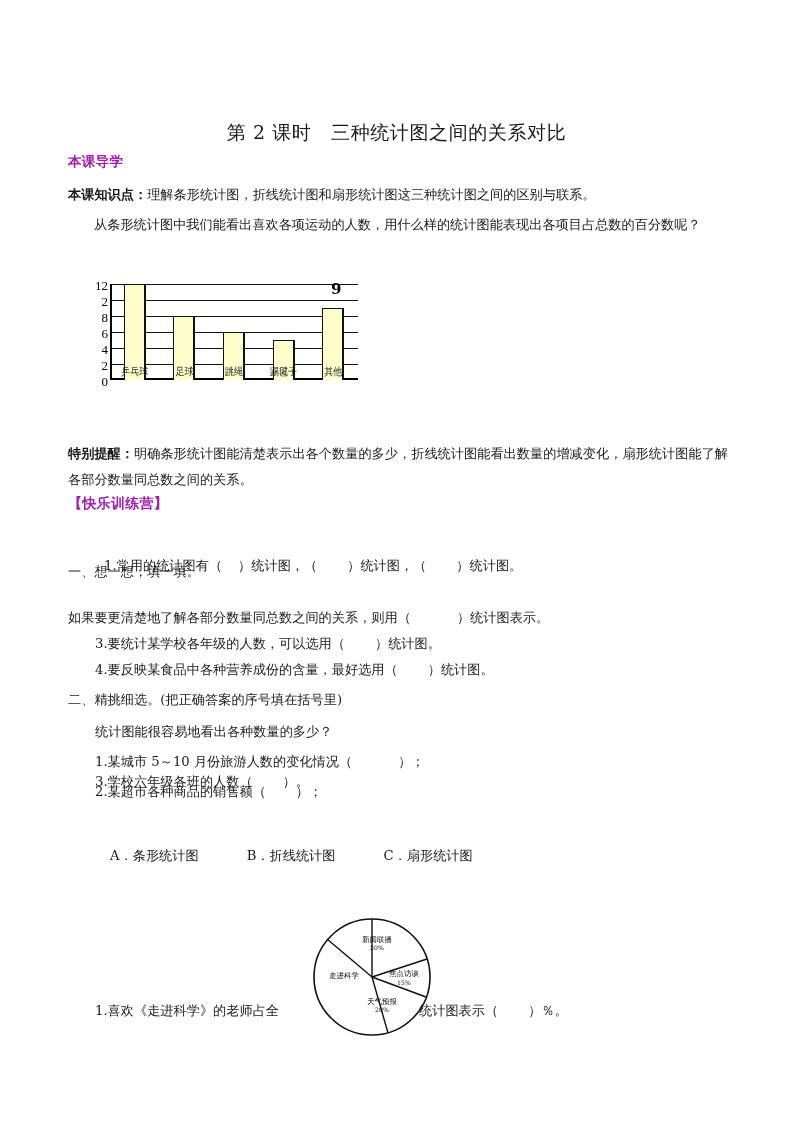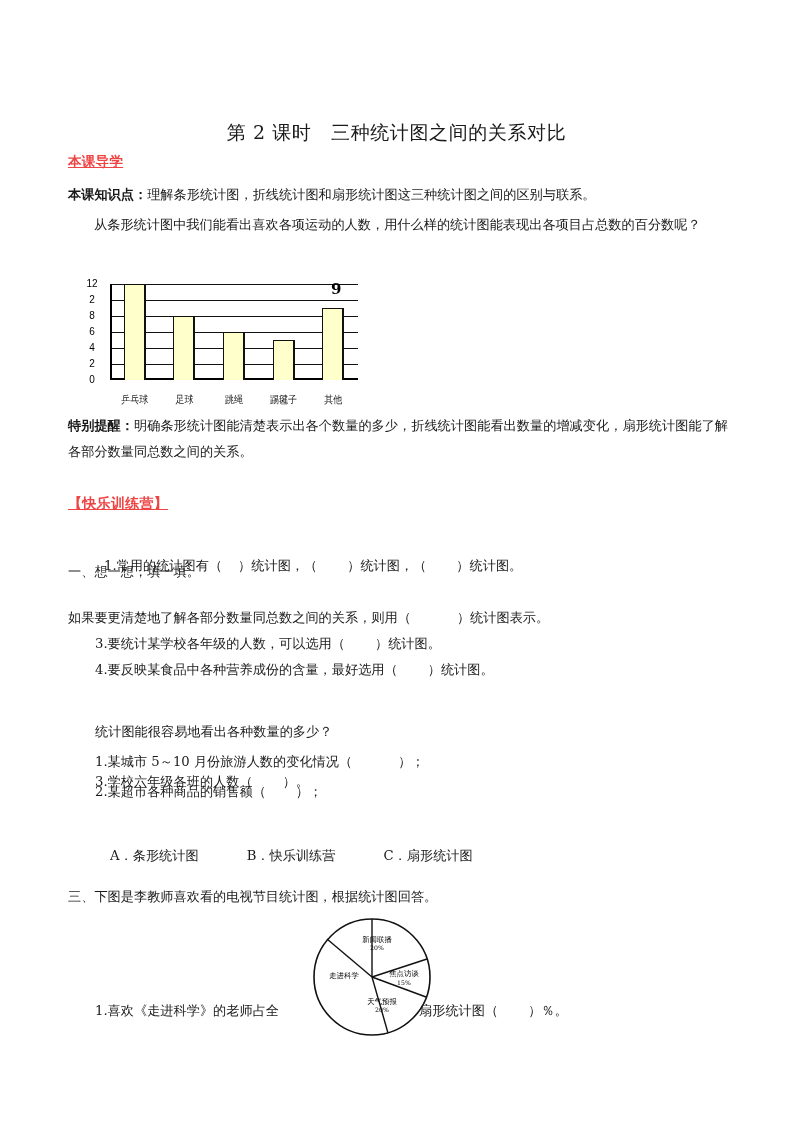--- a/index.html
+++ b/index.html
@@ -32,21 +32,21 @@
     letter-spacing: 0.6px;
     font-family: "DejaVu Serif", "Liberation Serif", serif;
   }
   .section-head {
     position: absolute;
     left: 68px;
     font-weight: bold;
     font-size: 13.5px;
     letter-spacing: 0.3px;
   }
-  .red { color: #ef4444; text-decoration: underline; }
+  .red { color: #a21caf; }
   .para {
     position: absolute;
     left: 68px;
     width: 660px;
     font-size: 13.2px;
     line-height: 26px;
     text-align: justify;
   }
   .para b { font-weight: bold; }
   .indent { text-indent: 26px; }
@@ -90,23 +90,23 @@
     position: absolute;
     left: 0;
     width: 100%;
     height: 0;
     border-top: 1.4px solid #111;
   }
   .bc-ytick {
     position: absolute;
     right: 0;
     width: 100%;
-    text-align: center;
-    font-size: 10px;
-    font-family: Liberation Sans, sans-serif;
+    text-align: right;
+    font-size: 13px;
+    font-family: Liberation Serif, serif;
     line-height: 1;
     color: #000;
   }
   .bc-yaxis {
     position: absolute;
     left: 0; top: 0;
     width: 32px; height: 98px;
   }
   .bc-bars {
     position: absolute;
@@ -123,21 +123,21 @@
     width: 22px;
     background: #ffffcc;
     border-left: 1.5px solid #111;
     border-right: 2.5px solid #111;
     border-top: 1.5px solid #111;
     box-sizing: border-box;
   }
   .bc-xlabels {
     position: absolute;
     left: 34px;
-    top: 112px;
+    top: 84px;
     width: 248px;
     display: flex;
     justify-content: space-around;
   }
   .bc-xlabel {
     font-size: 9px;
     text-align: center;
     width: 46px;
     font-family: "DejaVu Serif", "Liberation Serif", serif;
     transform: scaleY(1.15);
@@ -220,21 +220,21 @@
       <div class="bc-xlabel">乒乓球</div>
       <div class="bc-xlabel">足球</div>
       <div class="bc-xlabel">跳绳</div>
       <div class="bc-xlabel">踢毽子</div>
       <div class="bc-xlabel">其他</div>
     </div>
 
     <div class="bc-annot" style="left:255px; top:-2px;">9</div>
   </div>
 
-  <div class="para" style="top:413px;font-family:Liberation Serif, serif;">
+  <div class="para" style="top:441px;font-family:Liberation Serif, serif;">
     <b>特别提醒：</b><span>明确条形统计图能清楚表示出各个数量的多少，折线统计图能看出数量的增减变化，扇形统计图能了解各部分数量同总数之间的关系。</span>
   </div>
 
   <div class="section-head red" style="top:495px; font-size:14px;">【快乐训练营】</div>
 
   <div class="lvl1" style="top:527px;margin-top:32px;">一、想一想，填一填。</div>
 
   <div class="sub" style="top:553px;margin-left:9px;">
     <span>1.</span><span>常用的统计图有（</span><span class="blank-sm"></span><span>）统计图，（</span><span class="blank-md"></span><span>）统计图，（</span><span class="blank-md"></span><span>）统计图。</span>
   </div>
@@ -245,40 +245,40 @@
   </div>
 
   <div class="sub" style="top:631px;">
     <span>3.</span><span>要统计某学校各年级的人数，可以选用（</span><span class="blank-md"></span><span>）统计图。</span>
   </div>
 
   <div class="sub" style="top:657px;">
     <span>4.</span><span>要反映某食品中各种营养成份的含量，最好选用（</span><span class="blank-md"></span><span>）统计图。</span>
   </div>
 
+  <div class="lvl1" style="top:687px;">二、精挑细选。(把正确答案的序号填在括号里)</div>
 
   <div class="sub" style="top:719px;">统计图能很容易地看出各种数量的多少？</div>
 
   <div class="sub" style="top:749px;">
     <span>1.某城市 5～10 月份旅游人数的变化情况（</span><span class="blank-lg"></span><span>）；</span>
   </div>
 
   <div class="sub" style="top:779px;">
     <span>2.某超市各种商品的销售额（</span><span class="blank-md"></span><span>）；</span>
   </div>
 
   <div class="sub" style="top:769px;">
     <span>3.学校六年级各班的人数（</span><span class="blank-md"></span><span>）。</span>
   </div>
 
   <div class="sub" style="top:843px; left:110px;">
-    <span>A．条形统计图</span><span style="display:inline-block;width:48px;"></span><span>B．快乐训练营</span><span style="display:inline-block;width:48px;"></span><span>C．扇形统计图</span>
-  </div>
-
-  <div class="lvl1" style="top:884px;">三、下图是李教师喜欢看的电视节目统计图，根据统计图回答。</div>
+    <span>A．条形统计图</span><span style="display:inline-block;width:48px;"></span><span>B．折线统计图</span><span style="display:inline-block;width:48px;"></span><span>C．扇形统计图</span>
+  </div>
+
 
   <div class="pie-wrap">
     <svg class="pie-svg" width="124" height="122" viewBox="0 0 124 122">
       <ellipse cx="62" cy="61" rx="58" ry="58" fill="#ffffff" stroke="#111" stroke-width="1.6"></ellipse>
 
       <line x1="62" y1="61" x2="62" y2="3" stroke="#111" stroke-width="1.4"></line>
       <line x1="62" y1="61" x2="117" y2="43" stroke="#111" stroke-width="1.4"></line>
       <line x1="62" y1="61" x2="116" y2="81" stroke="#111" stroke-width="1.4"></line>
       <line x1="62" y1="61" x2="78" y2="117" stroke="#111" stroke-width="1.4"></line>
       <line x1="62" y1="61" x2="17" y2="23" stroke="#111" stroke-width="1.4"></line>
@@ -291,16 +291,16 @@
 
       <text class="pie-label" x="72" y="88">天气预报</text>
       <text class="pie-pct" x="72" y="96">20%</text>
 
       <text class="pie-label" x="34" y="62">走进科学</text>
       <text class="pie-pct" x="34" y="71"></text>
     </svg>
   </div>
 
   <div class="sub" style="top:998px;">
-    <span>1.喜欢《走进科学》的老师占全</span><span style="display:inline-block;width:140px;"></span><span>扇形统计图（</span><span class="blank-md"></span><span>）％。</span>
+    <span>1.喜欢《走进科学》的老师占全</span><span style="display:inline-block;width:140px;"></span><span>统计图表示（</span><span class="blank-md"></span><span>）％。</span>
   </div>
 
 </div>
 
 </body></html>

